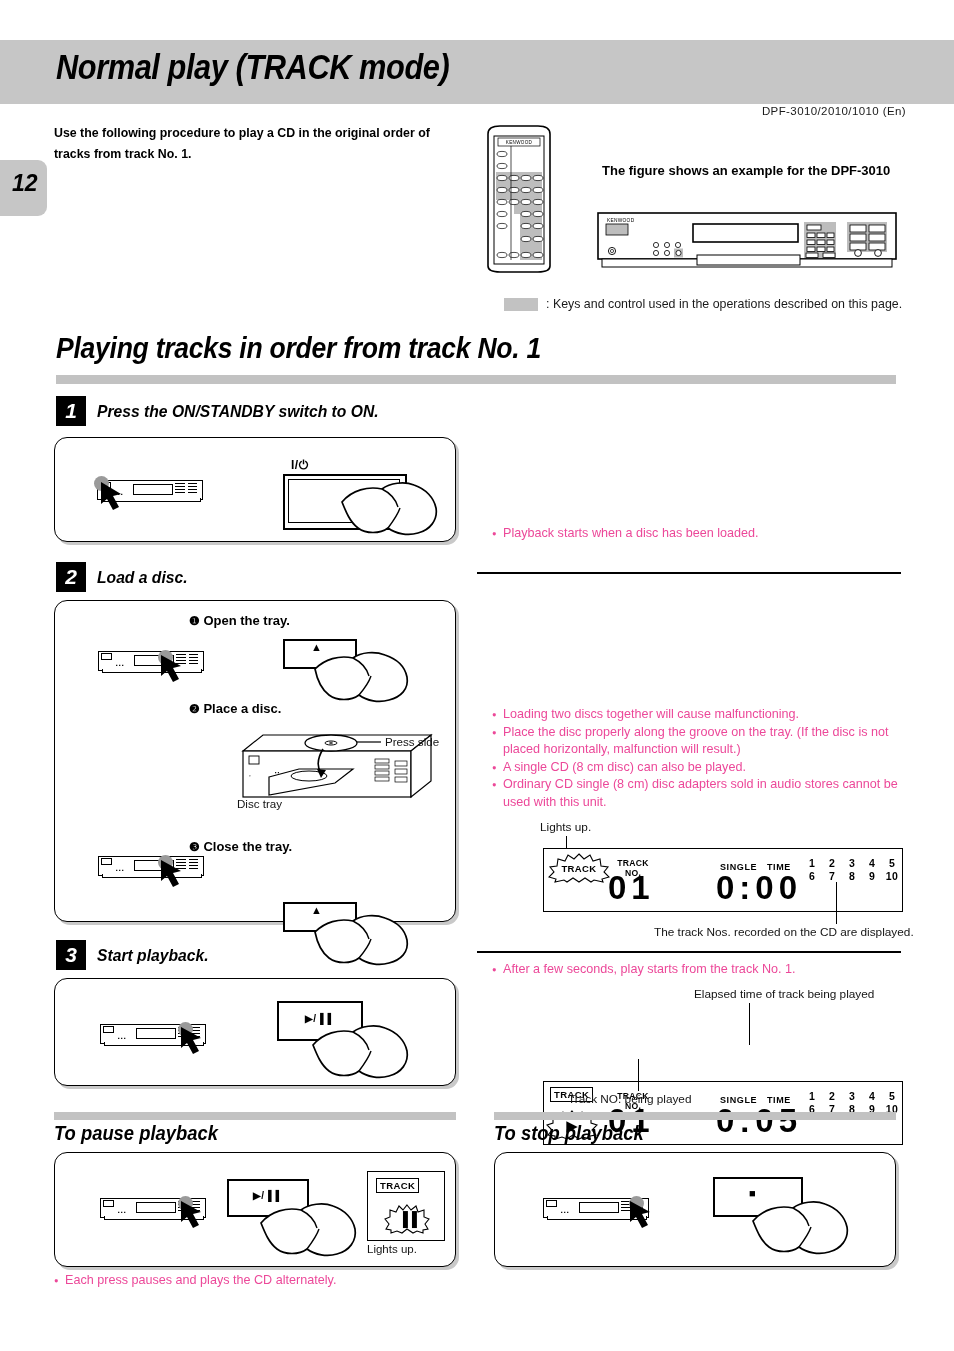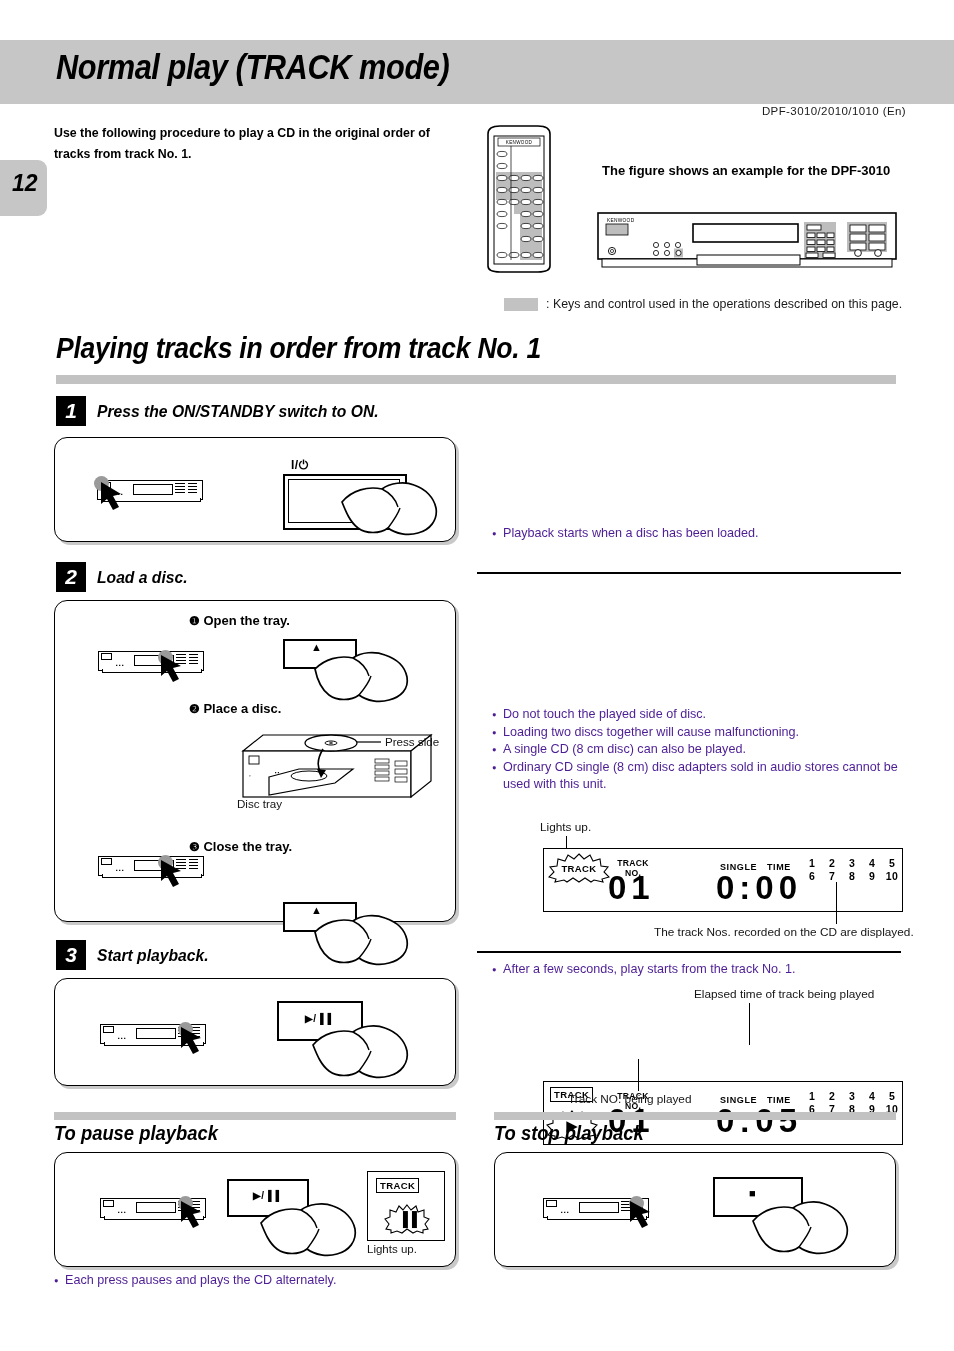--- a/index.html
+++ b/index.html
@@ -58,21 +58,21 @@
     background:repeating-linear-gradient(to bottom,#000 0 1.2px,#fff 1.2px 3px);}
   .mini .hot{position:absolute;width:15px;height:15px;border-radius:50%;background:#9a9a9a;}
 
   
   .keyplate{position:relative;}
   .keyplate .outer{position:absolute;border:2.4px solid #000;background:#fff;}
   .keyplate .inner{position:absolute;border:1.4px solid #000;background:#fff;}
   .keyglyph{position:absolute;font-size:12px;font-weight:bold;letter-spacing:.5px;}
 
   
-  .bl{font-size:12.6px;line-height:17.6px;color:#4c1d95;}
+  .bl{font-size:12.6px;line-height:17.6px;color:#ec4899;}
   .bl li{list-style:none;position:relative;padding-left:11px;margin:0;}
   .bl li:before{content:"\25CF";position:absolute;left:0;top:0;font-size:7.5px;line-height:18px;}
   ul.bl{margin:0;padding:0;}
 
   
   .disp{position:relative;border:1.6px solid #000;background:#fff;width:358px;height:62px;}
   .disp .track-badge{position:absolute;font-size:9.5px;font-weight:bold;letter-spacing:.4px;
     border:1.4px solid #000;padding:1px 3px;}
   .disp .tno{position:absolute;font-size:8.6px;font-weight:bold;text-align:center;line-height:10px;letter-spacing:.3px;}
   .disp .seg{position:absolute;font-family:Liberation Sans, sans-serif;font-size:33px;
@@ -357,22 +357,22 @@
       <path d="M42,11 C50,15 56,22 58,29" fill="none" stroke="#000" stroke-width="1.4"></path>
       <path d="M48,48 C54,41 58,35 60,29" fill="none" stroke="#000" stroke-width="1.4"></path>
     </svg>
   </div>
 </div>
 
 <div class="abs thin-rule" style="left:477px;top:572px;width:424px;"></div>
 
 <div class="abs" style="left:492px;top:706px;width:412px;">
   <ul class="bl">
-    <li>Do not touch the played side of disc.</li>
     <li>Loading two discs together will cause malfunctioning.</li>
+    <li>Place the disc properly along the groove on the tray. (If the disc is not placed horizontally, malfunction will result.)</li>
     <li>A single CD (8 cm disc) can also be played.</li>
     <li>Ordinary CD single (8 cm) disc adapters sold in audio stores cannot be used with this unit.</li>
   </ul>
 </div>
 
 <div class="abs" style="left:540px;top:820px;font-size:11.8px;color:#141414;">Lights up.</div>
 <div class="abs vline" style="left:566px;top:836px;height:14px;"></div>
 
 <div class="abs disp" style="left:543px;top:848px;">
 

